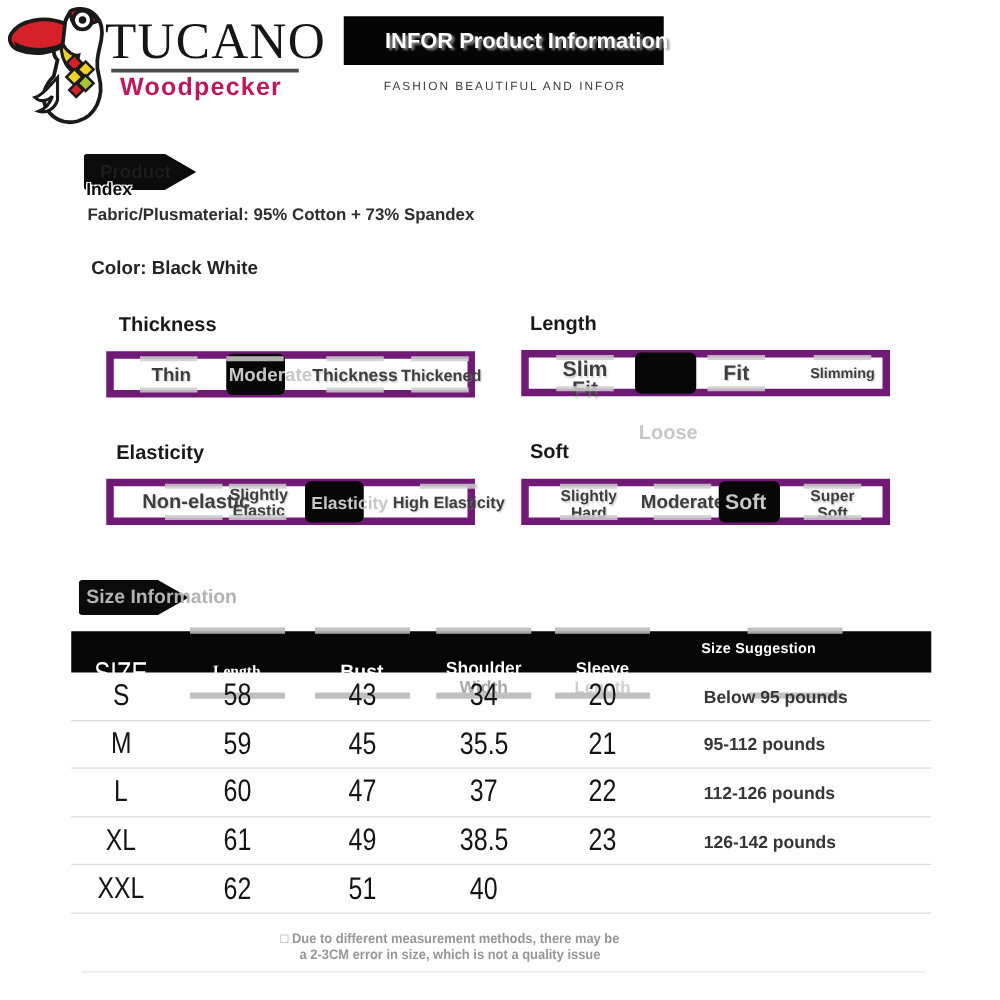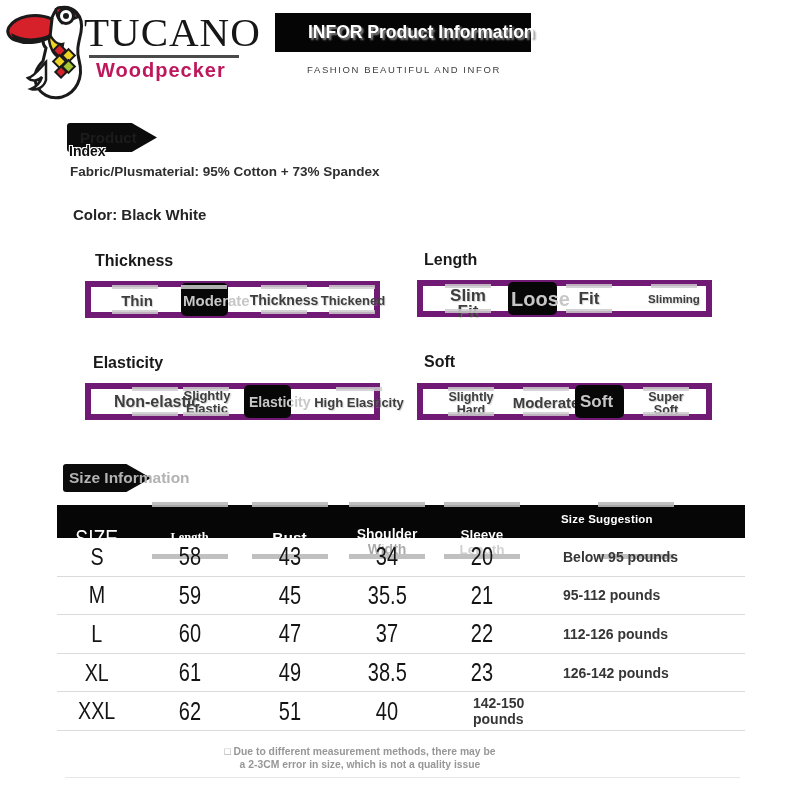--- a/index.html
+++ b/index.html
@@ -137,21 +137,21 @@
 
   <div class="scale-title" style="left:424px;top:251px;">Length</div>
   <div class="bar" style="left:417px;top:280px;">
     <span class="tick t" style="left:45px"></span>
     <span class="tick t" style="left:166px"></span>
     <span class="tick t" style="left:251px"></span>
     <span class="tick b" style="left:45px"></span>
     <span class="tick b" style="left:166px"></span>
     <span class="opt two" style="left:45px;width:58px;top:2px;font-size:17px;line-height:16px;">Slim Fit</span>
     <span class="chip" style="left:85px;width:49px;"></span>
-    <span class="sel" style="left:88px;font-size:20px;">Loose</span>
+    <span class="sel" style="left:88px;font-size:16px;margin-top:48px;">Loose</span>
     <span class="opt" style="left:166px;font-size:17px;">Fit</span>
     <span class="opt" style="left:251px;font-size:11.5px;">Slimming</span>
   </div>
 
   <div class="scale-title" style="left:93px;top:354px;">Elasticity</div>
   <div class="bar" style="left:85px;top:383px;">
     <span class="tick t" style="left:64px"></span>
     <span class="tick t" style="left:115px"></span>
     <span class="tick t" style="left:268px"></span>
     <span class="tick b" style="left:64px"></span>
@@ -281,21 +281,20 @@
         </div>
       <div class="td">
           <span class="num">62</span>
         </div>
       <div class="td">
           <span class="num">51</span>
         </div>
       <div class="td">
           <span class="num">40</span>
         </div>
-      <div class="td sugg">142-150 pounds</div>
     </div>
   </div>
 
   <div class="note">
     <div>□ Due to different measurement methods, there may be</div>
     <div>a 2-3CM error in size, which is not a quality issue</div>
   </div>
   <div class="hline" style="left:65px;top:777px;width:675px;"></div>
 
 </div>

